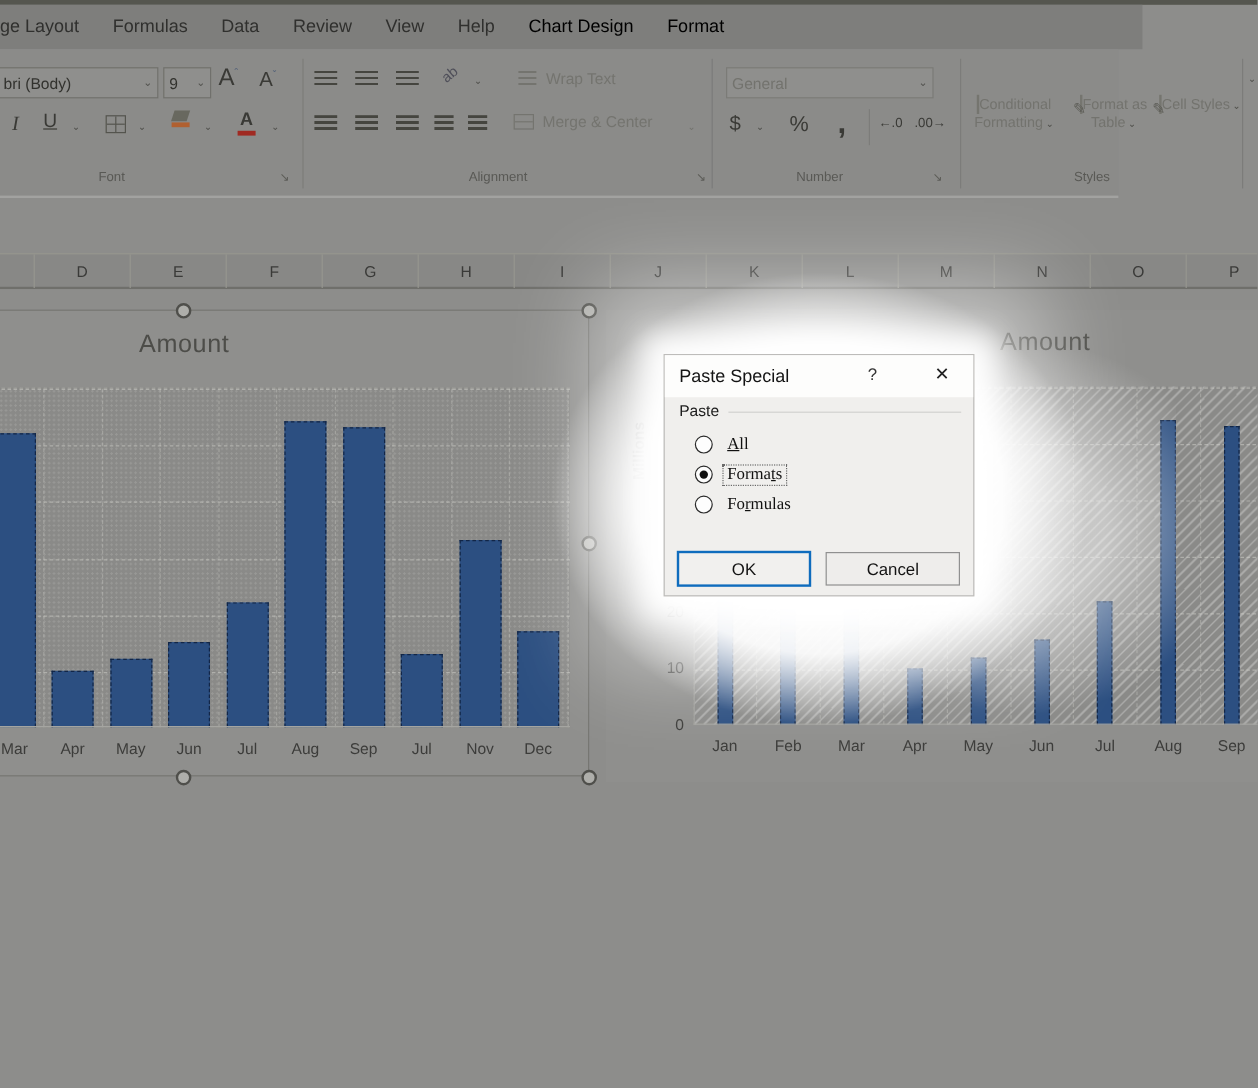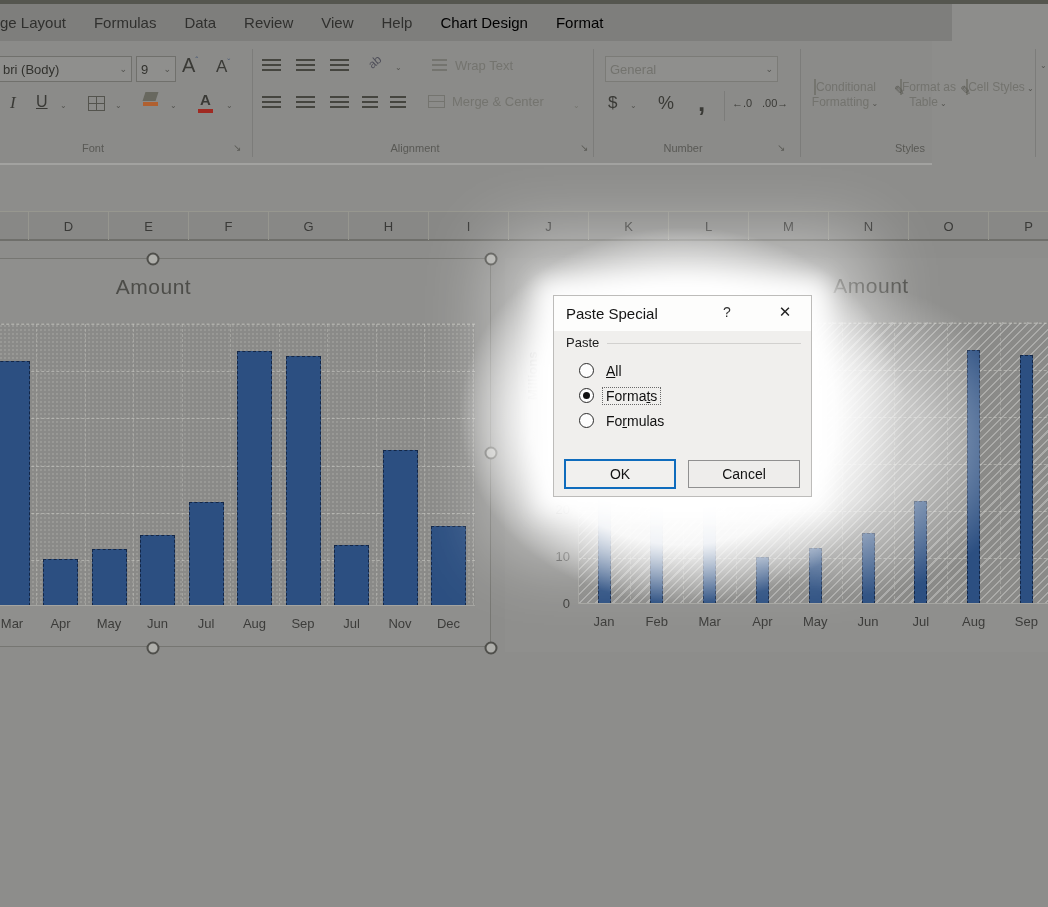--- a/index.html
+++ b/index.html
@@ -103,21 +103,21 @@
                font-size:15px; color:#222; cursor:default; }
   #dlg-group-label { position:absolute; left:12px; top:39px; font-size:13px; color:#1c1c1c; }
   #dlg-group-line { position:absolute; left:53px; top:47px; width:194px; height:0;
                     border-top:1px solid #d2d1cf; }
   #paste-options { position:absolute; left:25px; top:62px; }
   .radio-row { display:flex; align-items:center; height:25px; cursor:default; }
   .radio { width:15px; height:15px; border-radius:50%; border:1px solid #2b2b2b; background:#fdfdfd;
            margin-right:8px; position:relative; flex:none; }
   .radio.checked::after { content:""; position:absolute; left:3px; top:3px; width:7px; height:7px;
            border-radius:50%; background:#111; }
-  .rlabel { font-size:14px; color:#111; padding:0 3px; border:1px dotted transparent; }
+  .rlabel { font-size:14px; color:#111; padding:0 3px; border:1px dotted transparent;font-family:Liberation Serif, serif; }
   .rlabel.focused { border-color:#6a6a6a; }
   .dlg-btn { position:absolute; height:30px; width:112px; background:#f1f0ee; font-size:14px;
              color:#131313; display:flex; align-items:center; justify-content:center; cursor:default; }
   #btn-ok { left:10px; top:163px; border:2px solid #0f6cbd; }
   #btn-cancel { left:134px; top:164px; height:28px; border:1px solid #909090; background:#eeedeb; }
 </style>
 </head>
 <body>
 
 <div id="stage">

